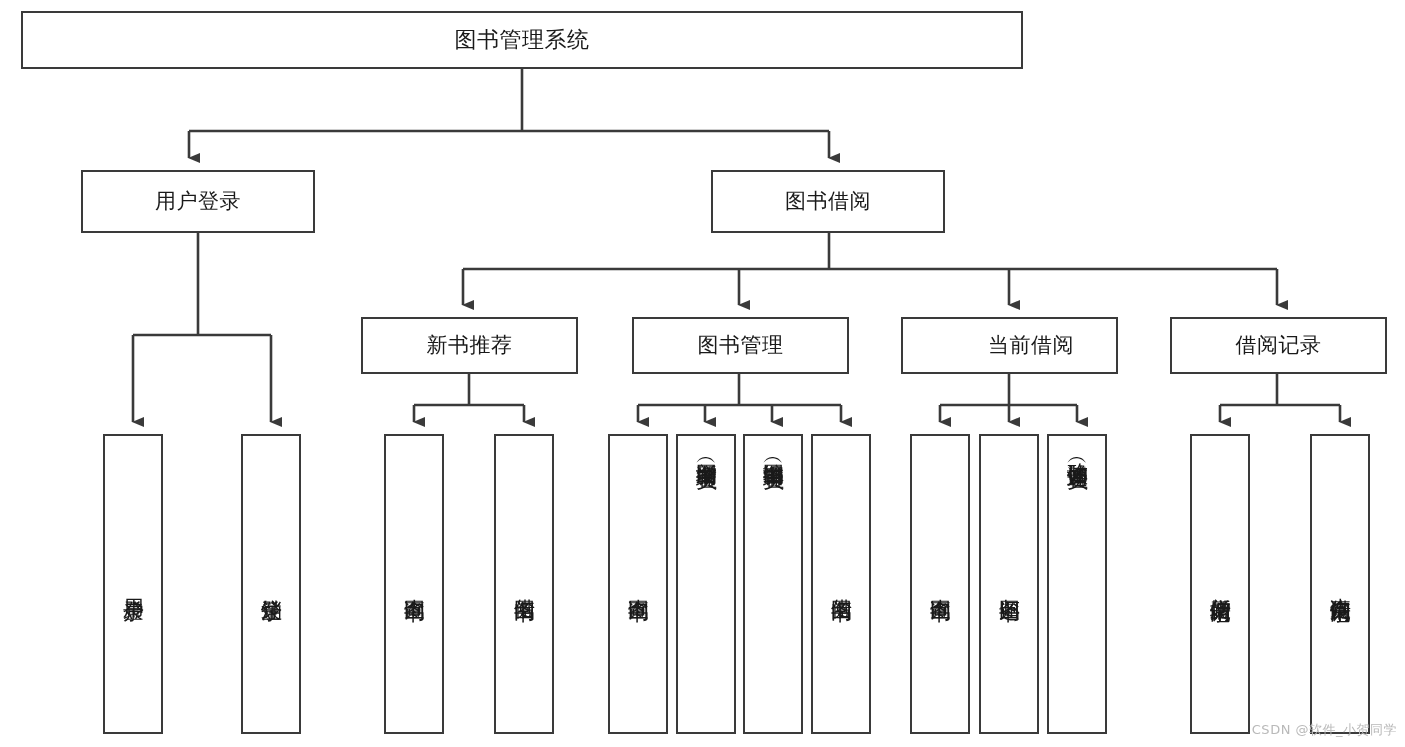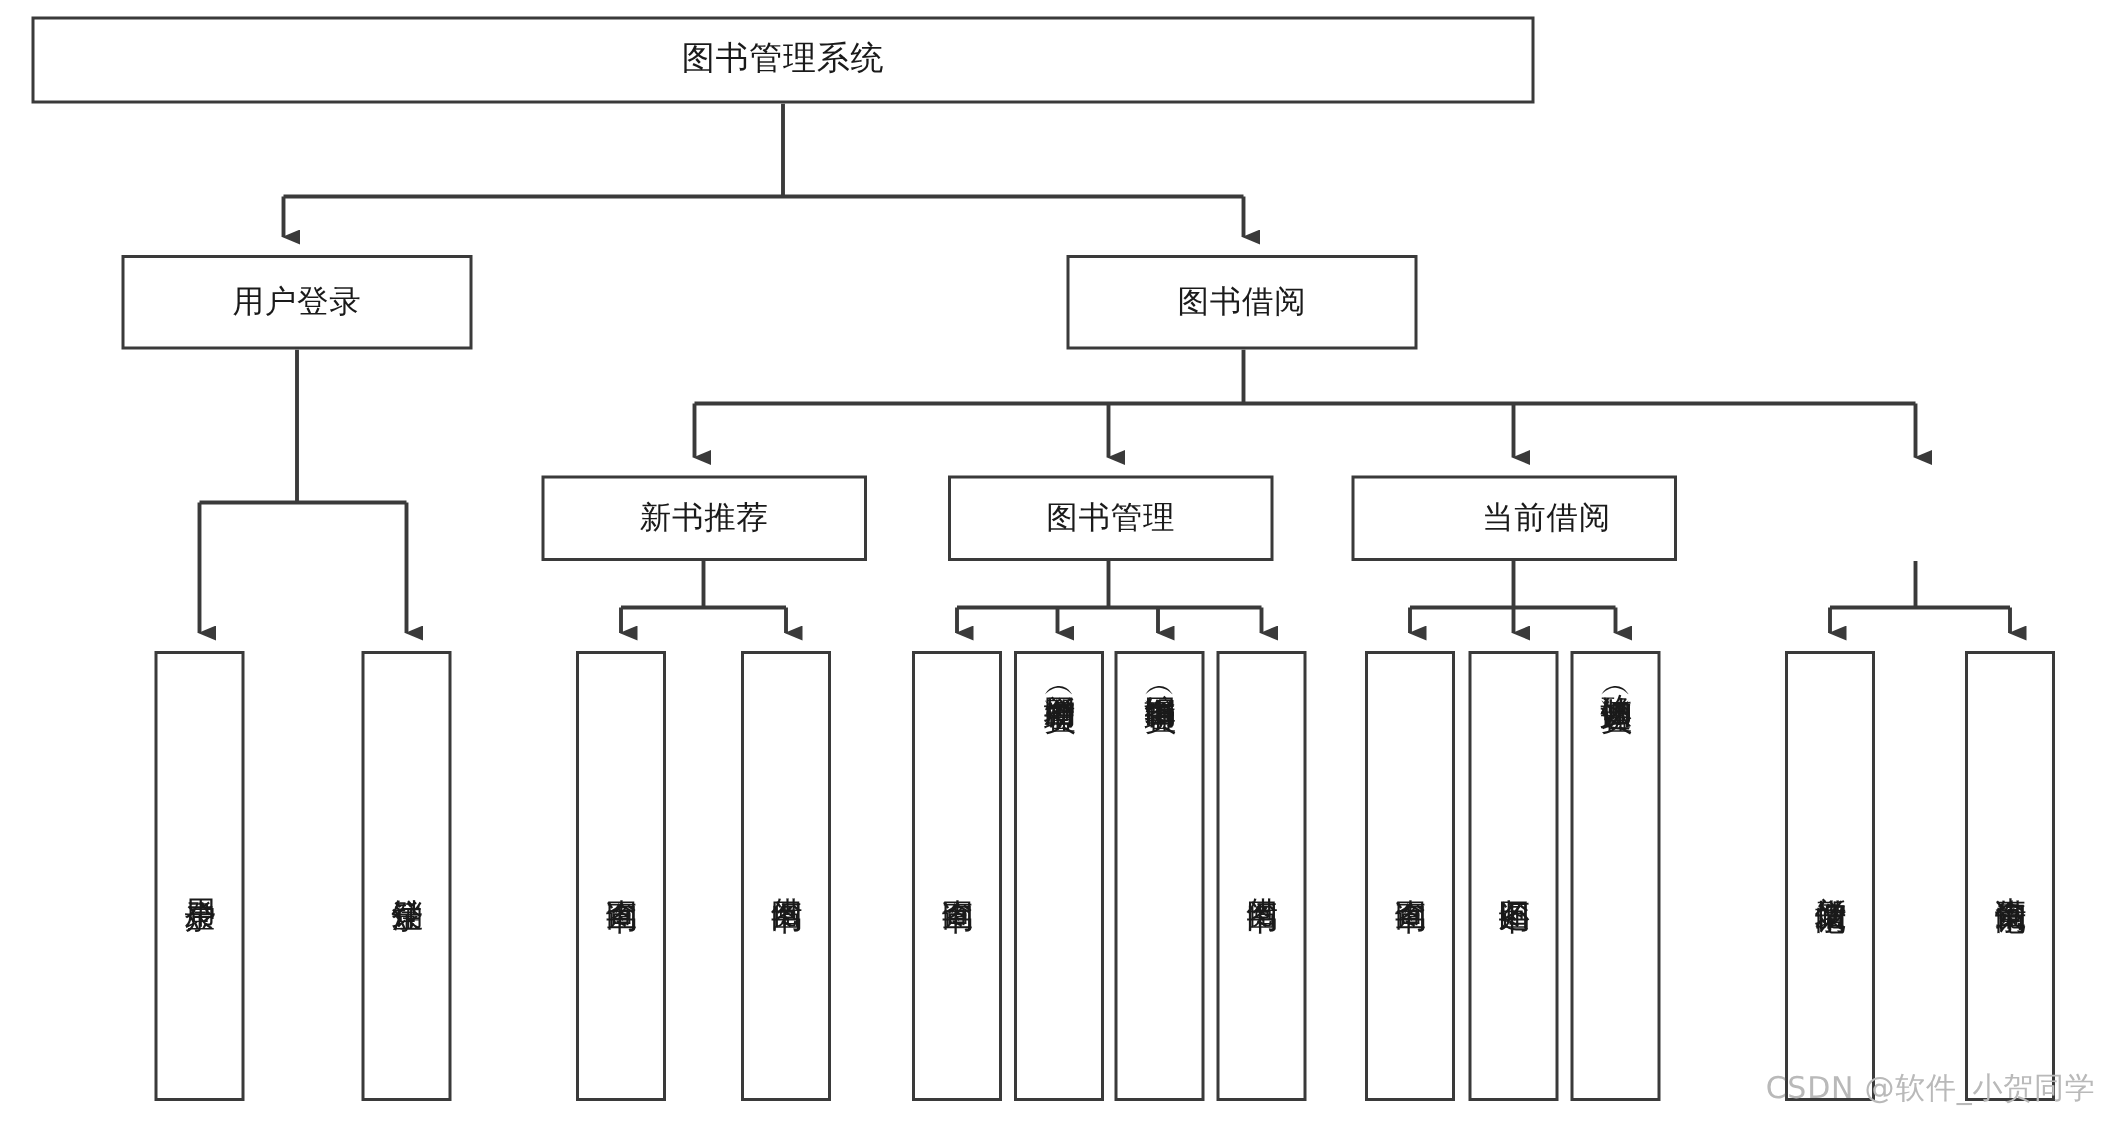--- a/index.html
+++ b/index.html
@@ -56,21 +56,21 @@
     white-space: normal;
   }
   .node.leaf.short {
     align-items: center;
     padding-top: 0;
   }
   .watermark {
     position: absolute;
     right: 8px;
     bottom: 8px;
-    font-size: 20px;
+    font-size: 13px;
     color: #b9b9b9;
     letter-spacing: 0.5px;
     white-space: nowrap;
   }
 </style>
 </head>
 <body>
 
 <div id="canvas">
 
@@ -139,20 +139,23 @@
 
   <div class="node" style="left:361px; top:317px; width:217px; height:57px;">
     <span class="node-label">新书推荐</span>
   </div>
   <div class="node" style="left:632px; top:317px; width:217px; height:57px;">
     <span class="node-label">图书管理</span>
   </div>
   <div class="node" style="left:901px; top:317px; width:217px; height:57px;padding-left:43px;">
     <span class="node-label">当前借阅</span>
   </div>
+  <div class="node" style="left:1170px; top:317px; width:217px; height:57px;">
+    <span class="node-label">借阅记录</span>
+  </div>
 
   <div class="node leaf short" style="left:103px; top:434px; width:60px; height:300px;">
     <span class="node-label">用户登录</span>
   </div>
   <div class="node leaf short" style="left:241px; top:434px; width:60px; height:300px;">
     <span class="node-label">注销登录</span>
   </div>
 
   <div class="node leaf short" style="left:384px; top:434px; width:60px; height:300px;">
     <span class="node-label">查询图书</span>

